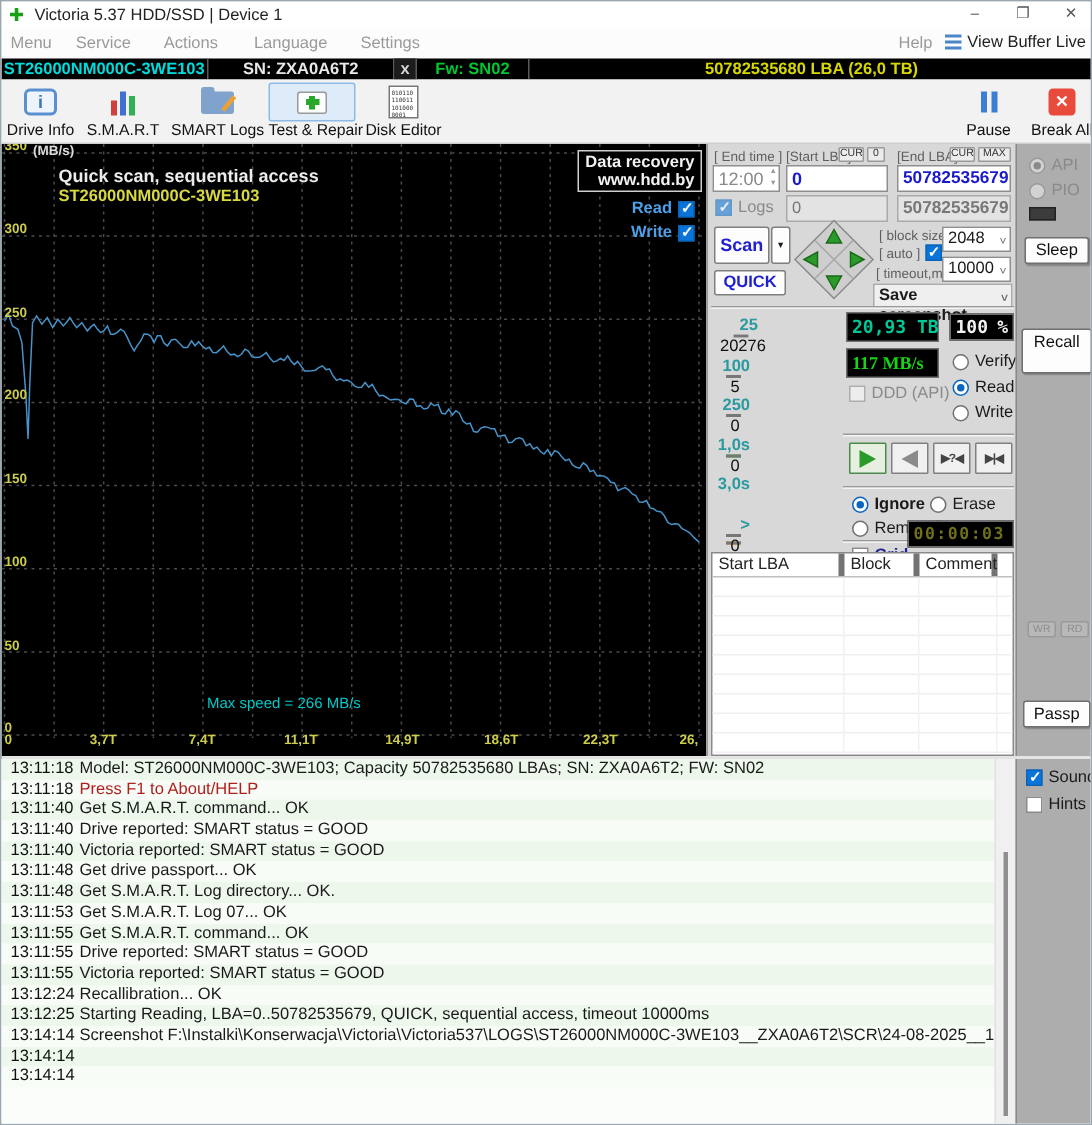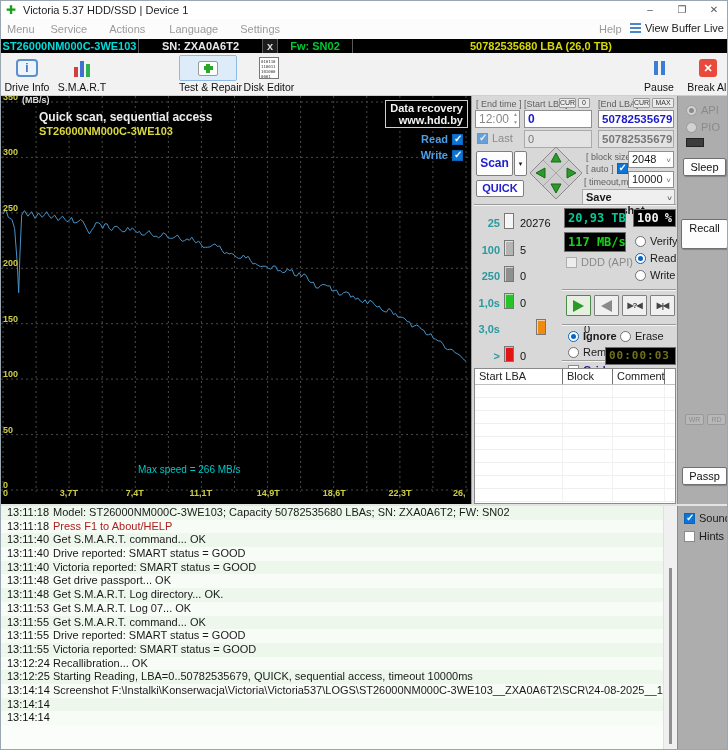--- a/index.html
+++ b/index.html
@@ -101,33 +101,33 @@
   .radio { width:11px; height:11px; border:1px solid #707070; border-radius:50%; background:#fff; display:inline-block; position:relative; }
   .radio.on { border-color:#0a64c0; }
   .radio.on:after { content:""; position:absolute; left:2px; top:2px; width:5px; height:5px; border-radius:50%; background:#0a64c0; }
   .radio.dis { border-color:#9a9a9a; background:#d2d2d2; }
   .radio.dis.on:after { background:#8a8a8a; }
   .ctl { position:absolute; display:flex; align-items:center; gap:4px; font-size:11px; color:#1a1a1a; }
   .ctl.gray { color:#8a8a8a; }
   .lcd { position:absolute; background:#000; border:1px solid #6f6f6f; font-family:"DejaVu Sans Mono",monospace;
          font-weight:bold; font-size:12px; line-height:16px; padding:0 3px; white-space:nowrap; }
   .sep { position:absolute; left:2px; width:202px; height:2px; border-top:1px solid #9a9a9a; border-bottom:1px solid #f4f4f4; }
-  .legrow { position:absolute; left:2px; display:flex; align-items:flex-end; height:18px; }
+  .legrow { position:absolute; left:2px; display:flex; align-items:center; height:18px;flex-direction:column; }
   .legrow .ll { width:26px; text-align:right; color:#2a9aa0; font-weight:bold; font-size:11px; }
   .legrow .lb2 { width:10px; height:16px; margin-left:4px; border:1px solid #777;
                  box-shadow:inset 1px 1px 0 rgba(255,255,255,.6); position:relative; }
   .legrow .lc { margin-left:6px; font-size:11px; color:#111; }
   .tbtnx { position:absolute; width:25px; height:21px; background:#f0f0f0; border:1px solid #808080; border-radius:1px;
            display:flex; align-items:center; justify-content:center; }
   .tri-r { width:0; height:0; border-left:11px solid #2a9a2a; border-top:6px solid transparent; border-bottom:6px solid transparent; }
   .tri-l { width:0; height:0; border-right:11px solid #8a8a8a; border-top:6px solid transparent; border-bottom:6px solid transparent; }
   .skip { font-size:8px; font-weight:bold; color:#444; letter-spacing:-1px; }
   .dtable { position:absolute; left:2px; top:272px; width:202px; height:136px; background:#fff; border:1px solid #8a8a8a; }
   .dth { display:flex; height:16px; border-bottom:1px solid #bfbfbf; font-size:11px; color:#222; }
-  .dth span { padding:1px 4px; border-right:1px solid #737373; }
+  .dth span { padding:1px 4px; border-right:4px solid #737373; }
   .dtr { display:flex; height:13px; border-bottom:1px solid #efefef; }
   .dtr span { border-right:1px solid #f1f1f1; }
   .cw0{width:88px;} .cw1{width:50px;} .cw2{width:52px;} .cw3{flex:1;border-right:none!important;}
 
   
   .sidebar { position:absolute; left:676px; top:0; width:52px; height:410px; background:#adadad; border-left:1px solid #8a8a8a; }
   .led { position:absolute; left:8px; top:42px; width:18px; height:9px; background:#3c3c3c; border:1px solid #222; }
   .sbtn { position:absolute; background:#fdfdfd; border:1px solid #6f6f6f; border-radius:2px; text-align:center;
           font-size:11px; line-height:16px; color:#111; box-shadow:1px 1px 1px rgba(0,0,0,.25); }
   .sbtn.dis { background:#b8b8b8; color:#8d8d8d; border-color:#999; box-shadow:none; font-size:7px; line-height:9px; }
@@ -194,20 +194,26 @@
     </div>
     <div class="tbtn tb-smart">
       <div class="ic">
           <span class="ico-smart">
         <i style="height:10px;background:#d04040"></i>
             <i style="height:16px;background:#4070d0"></i>
             <i style="height:13px;background:#30b050"></i>
           </span>
         </div>
       <div class="lb">S.M.A.R.T</div>
+    </div>
+    <div class="tbtn tb-logs">
+      <div class="ic">
+          <span class="ico-folder"></span>
+        </div>
+      <div class="lb">SMART Logs</div>
     </div>
     <div class="tbtn tb-test">
       <div class="ic">
           <span class="ico-case"></span>
         </div>
       <div class="lb">Test &amp; Repair</div>
     </div>
     <div class="tbtn tb-disk">
       <div class="ic">
           <span class="ico-doc">010110 110011 101000 0001</span>
@@ -309,21 +315,21 @@
 
       <div class="field" style="left:3px;top:14px;width:45px;color:#888">
         <span>12:00</span>
         <span style="position:absolute;right:1px;top:-1px;font-size:5px;color:#999;line-height:8px">▲<br>▼</span>
       </div>
       <div class="field blue" style="left:52px;top:14px;width:68px">0</div>
       <div class="field blue" style="left:126px;top:14px;width:76px;font-size:11.5px">50782535679</div>
 
       <span class="ctl gray" style="left:5px;top:36px">
         <span class="chk on dim"></span>
-        <span>Last</span>
+        <span>Logs</span>
         </span>
       <div class="field dis" style="left:52px;top:34px;width:68px;font-size:11px">0</div>
       <div class="field dis dred" style="left:126px;top:34px;width:76px;font-size:11.5px">50782535679</div>
 
       <div class="btn bluetxt" style="left:4px;top:55px;width:37px;height:25px;line-height:23px;font-size:12px">Scan</div>
       <div class="btn" style="left:42px;top:55px;width:13px;height:25px;line-height:23px;font-size:7px">▾</div>
 
       <svg style="position:absolute;left:57px;top:50px" width="54" height="54">
         <polygon points="27,1 53,27 27,53 1,27" fill="#cecece" stroke="#8a8a8a"></polygon>
         <line x1="14" y1="14" x2="40" y2="40" stroke="#a8a8a8"></line>
@@ -387,21 +393,21 @@
             <span class="lb2" style="background: rgb(34, 68, 224); color: rgb(255, 255, 255); font-size: 8px; text-align: center; line-height: 15px;">✕</span>
             <span class="lc" style="color: rgb(192, 32, 32);">0</span>
           </div>
         </div>
 
       <div class="lcd" style="left:92px;top:112px;width:62px;height:20px;line-height:18px"><span id="lcd-cap" style="color: rgb(0, 200, 150);">20,93 TB</span></div>
       <div class="lcd" style="left:161px;top:113px;width:43px;height:18px;line-height:16px;color:#f2f2f2;display:flex;justify-content:space-between">
         <span>100</span>
           <span>%</span>
         </div>
-      <div class="lcd" style="left:92px;top:136px;width:62px;height:20px;line-height:18px"><span id="lcd-spd" style="color: rgb(21, 214, 21);">117 MB/s</span></div>
+      <div class="lcd" style="left:92px;top:136px;width:62px;height:20px;line-height:18px"><span id="lcd-spd" style="color: rgb(21, 214, 21); font-family: Liberation Serif, serif;">117 MB/s</span></div>
 
       <span class="ctl gray" style="left:94px;top:160px">
         <span class="chk dim"></span>
         <span>DDD (API)</span>
         </span>
 
       <span class="ctl" style="left:163px;top:139px">
         <span class="radio"></span>
           <span>Verify</span>
         </span>

